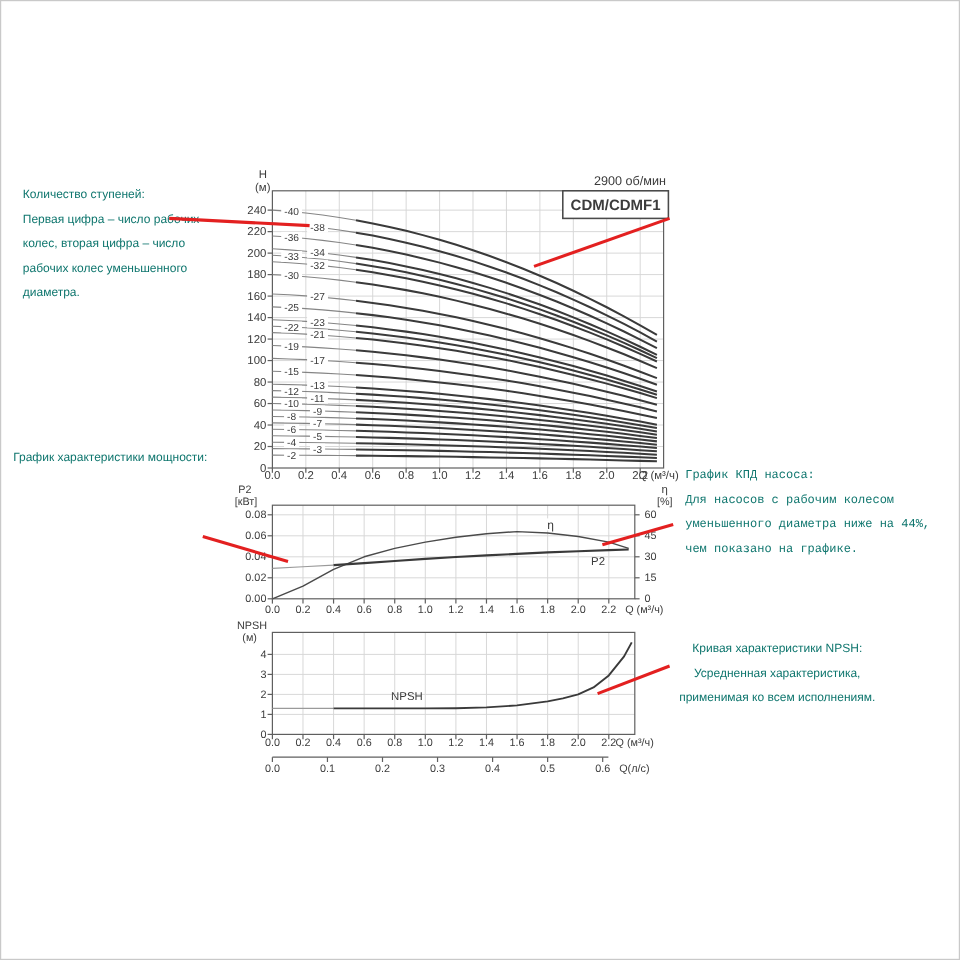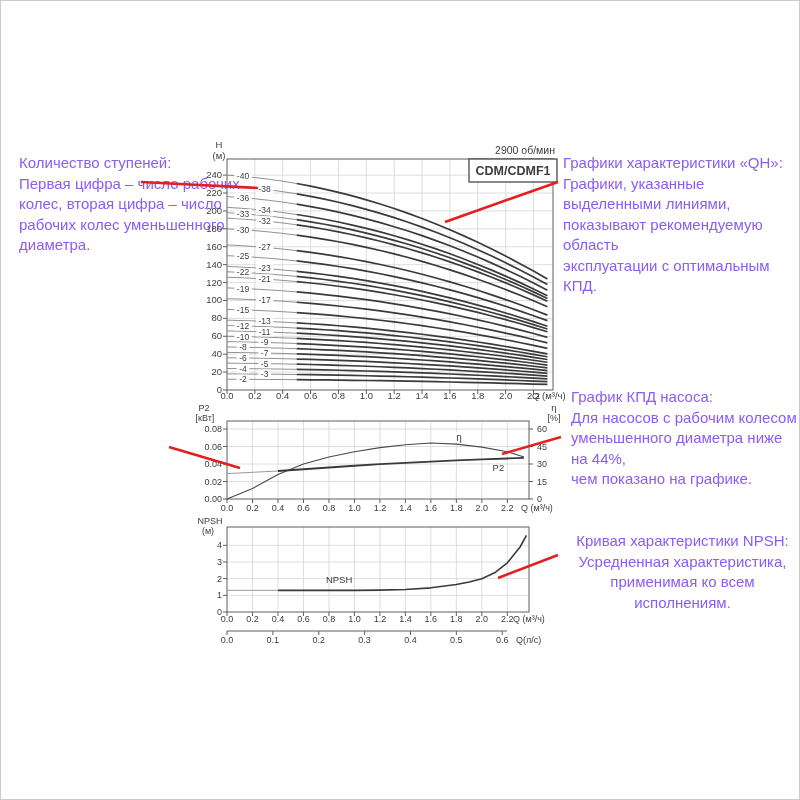--- a/index.html
+++ b/index.html
@@ -1,51 +1,46 @@
 <!DOCTYPE html>
 <html><head>
 <meta charset="utf-8">
 <style>
   html,body{margin:0;padding:0;background:#fff;}
   .canvas{
     position:relative;width:800px;height:800px;margin:0 auto;
     background:#ffffff;box-sizing:border-box;border:1px solid #c9c9c9;
     font-family:"Liberation Sans", sans-serif;overflow:hidden;
   }
-  .ann{position:absolute;color:#8b5cf6;font-size:15px;line-height:20.5px;}
+  .ann{position:absolute;color:#0f766e;font-size:10px;line-height:20.5px;}
   .ann .ann-title{white-space:pre-line;}
   .ann .ann-body{white-space:pre-line;}
   svg{position:absolute;overflow:visible;}
   svg text{font-family:"Liberation Sans", sans-serif;fill:#3c3c3c;}
   .overlay{pointer-events:none;}
 </style>
 </head>
 <body>
 
 <div class="canvas">
 
   <div class="ann" style="left:18px;top:152px;">
     <div class="ann-title">Количество ступеней:</div>
     <div class="ann-body">Первая цифра – число рабочих
 колес, вторая цифра – число
 рабочих колес уменьшенного
 диаметра.</div>
   </div>
 
-  <div class="ann" style="left:562px;top:152px;">
-    <div class="ann-title">Графики характеристики «QH»:</div>
-    <div class="ann-body">Графики, указанные выделенными линиями,
-показывают рекомендуемую область
-эксплуатации с оптимальным КПД.</div>
+
+  <div class="ann" style="left:10px;top:371px;">
+    <div class="ann-title">График характеристики мощности:</div>
   </div>
 
-  <div class="ann" style="left:10px;top:371px;">
-  </div>
-
-  <div class="ann" style="left:570px;top:386px;">
+  <div class="ann" style="left:570px;top:386px;font-family:Liberation Mono, monospace;">
     <div class="ann-title">График КПД насоса:</div>
     <div class="ann-body">Для насосов с рабочим колесом
 уменьшенного диаметра ниже на 44%,
 чем показано на графике.</div>
   </div>
 
   <div class="ann" style="left:565px;top:530px;text-align:center;">
     <div class="ann-title">Кривая характеристики NPSH:</div>
     <div class="ann-body">Усредненная характеристика,
 применимая ко всем исполнениям.</div>

